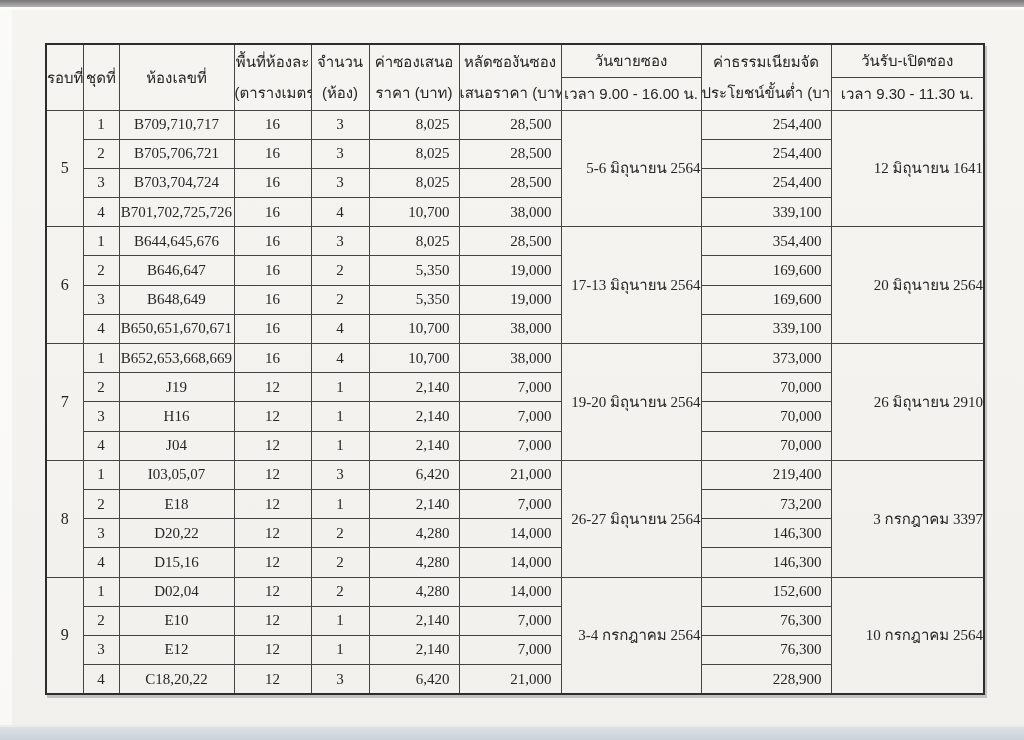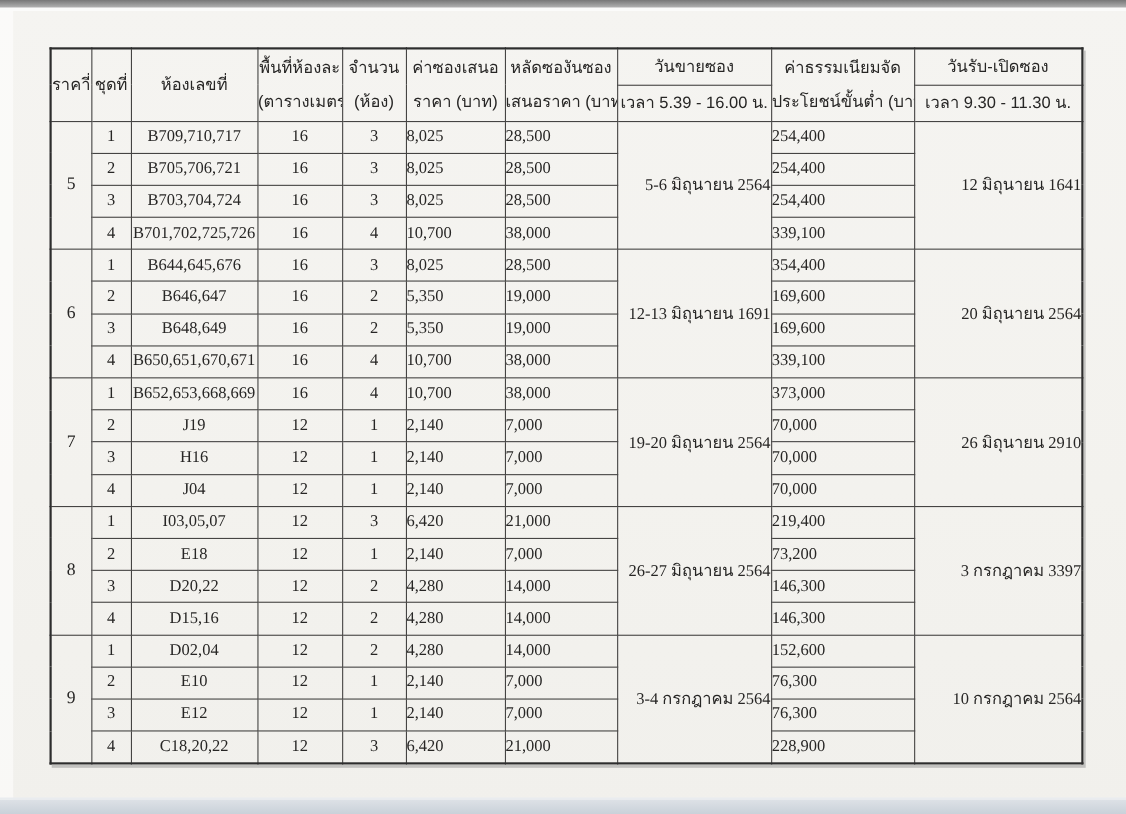--- a/index.html
+++ b/index.html
@@ -65,21 +65,21 @@
     line-height: 31px;
   }
   .doc-table thead th .hline { line-height: 31px; }
   th.bold, .bold { font-weight: bold; }
   td.num {
     font-family: "Liberation Serif", serif;
     font-size: 15px;
     vertical-align: middle;
   }
   td.c-center { text-align: center; }
-  td.c-right  { padding-right: 9px; margin-top: 28px; }
+  td.c-right  { text-align: right; padding-right: 9px; margin-top: 28px; }
   td.c-round  { font-size: 16px; text-align: center; }
   td.thai {
     font-family: Liberation Serif, serif;
     font-size: 15px;
     text-align: right;
     vertical-align: middle;
   }
 </style>
 </head>
 <body>
@@ -97,21 +97,21 @@
       <col style="width:58px">
       <col style="width:90px">
       <col style="width:102px">
       <col style="width:140px">
       <col style="width:130px">
       <col style="width:153px">
     </colgroup>
     <thead>
       <tr>
         <th rowspan="2" class="bold">
-          <span>ราคาี่</span>
+          <span>รอบที่</span>
         </th>
         <th rowspan="2">
           <span>ชุดที่</span>
         </th>
         <th rowspan="2">
           <span>ห้องเลขที่</span>
         </th>
         <th rowspan="2">
           <div class="hline">พื้นที่ห้องละ</div>
           <div class="hline">(ตารางเมตร)</div>
@@ -134,21 +134,21 @@
         <th rowspan="2">
           <div class="hline">ค่าธรรมเนียมจัด</div>
           <div class="hline">ประโยชน์ขั้นต่ำ (บาท)</div>
         </th>
         <th class="bold">
           <span>วันรับ-เปิดซอง</span>
         </th>
       </tr>
       <tr>
         <th class="bold">
-          <span>เวลา 5.39 - 16.00 น.</span>
+          <span>เวลา 9.00 - 16.00 น.</span>
         </th>
         <th class="bold">
           <span>เวลา 9.30 - 11.30 น.</span>
         </th>
       </tr>
     </thead>
     <tbody>
         <tr>
           <td class="num c-round" rowspan="4">5</td>
           <td class="num c-center">1</td>
@@ -189,21 +189,21 @@
           <td class="num c-right">339,100</td>
         </tr>
         <tr>
           <td class="num c-round" rowspan="4">6</td>
           <td class="num c-center">1</td>
           <td class="num c-center">B644,645,676</td>
           <td class="num c-center">16</td>
           <td class="num c-center">3</td>
           <td class="num c-right">8,025</td>
           <td class="num c-right">28,500</td>
-          <td class="thai" rowspan="4">12-13 มิถุนายน 1691</td>
+          <td class="thai" rowspan="4">17-13 มิถุนายน 2564</td>
           <td class="num c-right">354,400</td>
           <td class="thai" rowspan="4">20 มิถุนายน 2564</td>
         </tr>
         <tr>
           <td class="num c-center">2</td>
           <td class="num c-center">B646,647</td>
           <td class="num c-center">16</td>
           <td class="num c-center">2</td>
           <td class="num c-right">5,350</td>
           <td class="num c-right">19,000</td>

